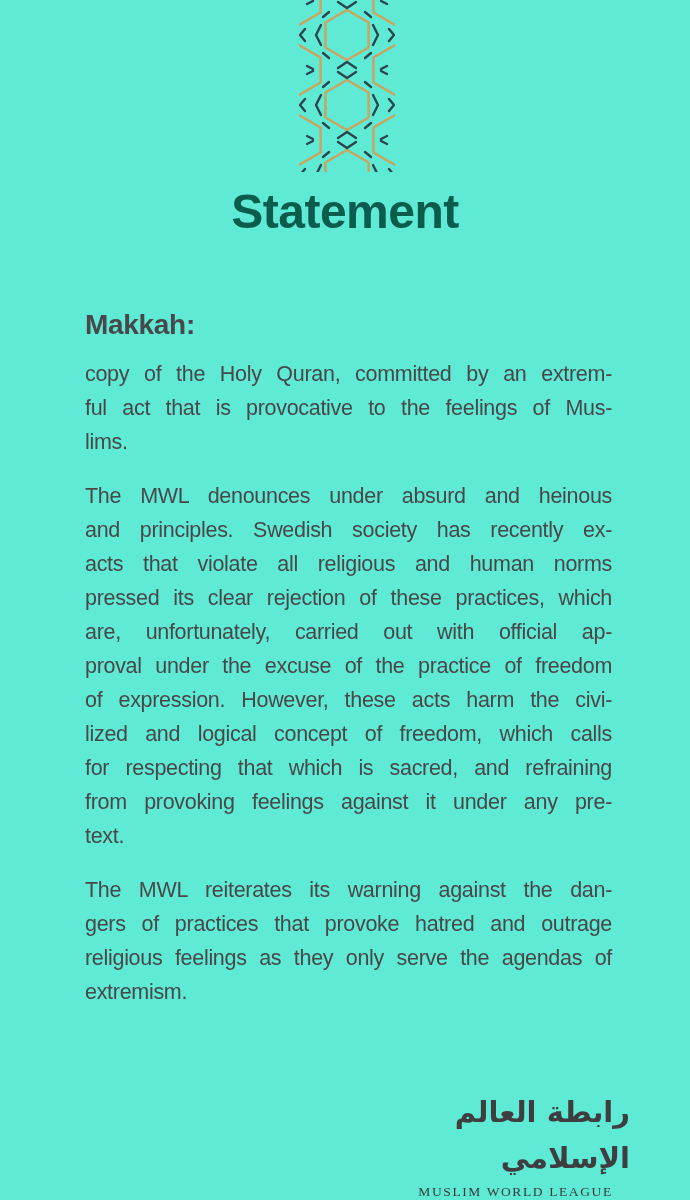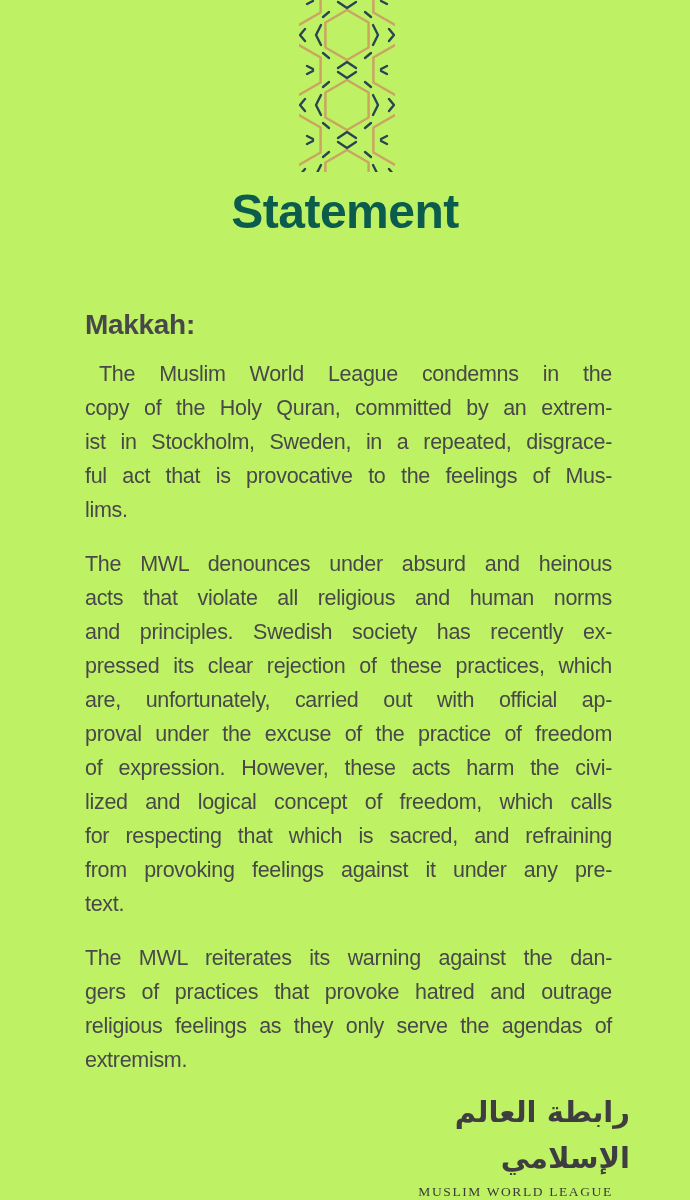--- a/index.html
+++ b/index.html
@@ -1,20 +1,20 @@
 <!DOCTYPE html>
 <html lang="en"><head>
 <meta charset="utf-8">
 <style>
   html,body{margin:0;padding:0;}
   body{background:#e9e9e9;}
   .page{
     position:relative;
     width:690px;height:1200px;
-    background:#bef264;
+    background:#5eead4;
     overflow:hidden;
     font-family:"Liberation Sans", sans-serif;
     margin:0 auto;
   }
   
   .pattern-strip{position:absolute;left:299px;top:0;width:96px;height:172px;}
   
   .title{
     position:absolute;top:184px;left:0;right:0;
     text-align:center;
@@ -102,31 +102,29 @@
       <rect width="96" height="172" fill="url(#geo)"></rect>
     </svg>
   </div>
 
   <div class="title">Statement</div>
 
   <div class="body-text">
     <div class="location">Makkah:</div>
 
     <div class="para">
-      <div class="ln indent">The Muslim World League condemns in the</div>
       <div class="ln">copy of the Holy Quran, committed by an extrem-</div>
-      <div class="ln">ist in Stockholm, Sweden, in a repeated, disgrace-</div>
       <div class="ln">ful act that is provocative to the feelings of Mus-</div>
       <div class="ln last">lims.</div>
     </div>
 
     <div class="para">
       <div class="ln">The MWL denounces under absurd and heinous</div>
+      <div class="ln">and principles. Swedish society has recently ex-</div>
       <div class="ln">acts that violate all religious and human norms</div>
-      <div class="ln">and principles. Swedish society has recently ex-</div>
       <div class="ln">pressed its clear rejection of these practices, which</div>
       <div class="ln">are, unfortunately, carried out with official ap-</div>
       <div class="ln">proval under the excuse of the practice of freedom</div>
       <div class="ln">of expression. However, these acts harm the civi-</div>
       <div class="ln">lized and logical concept of freedom, which calls</div>
       <div class="ln">for respecting that which is sacred, and refraining</div>
       <div class="ln">from provoking feelings against it under any pre-</div>
       <div class="ln last">text.</div>
     </div>
 

